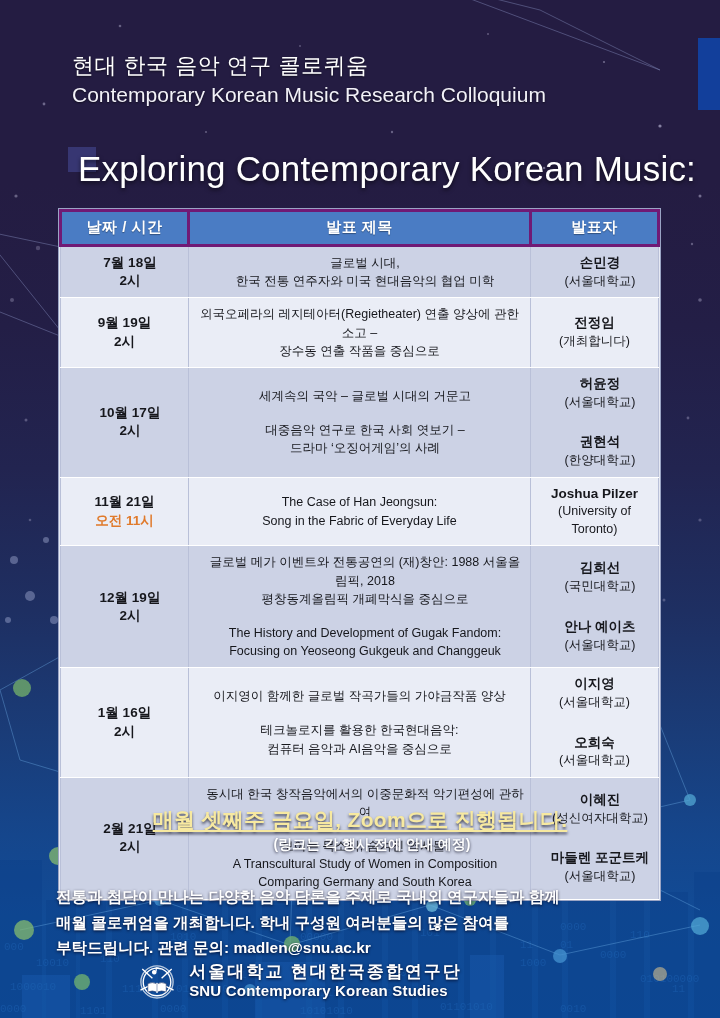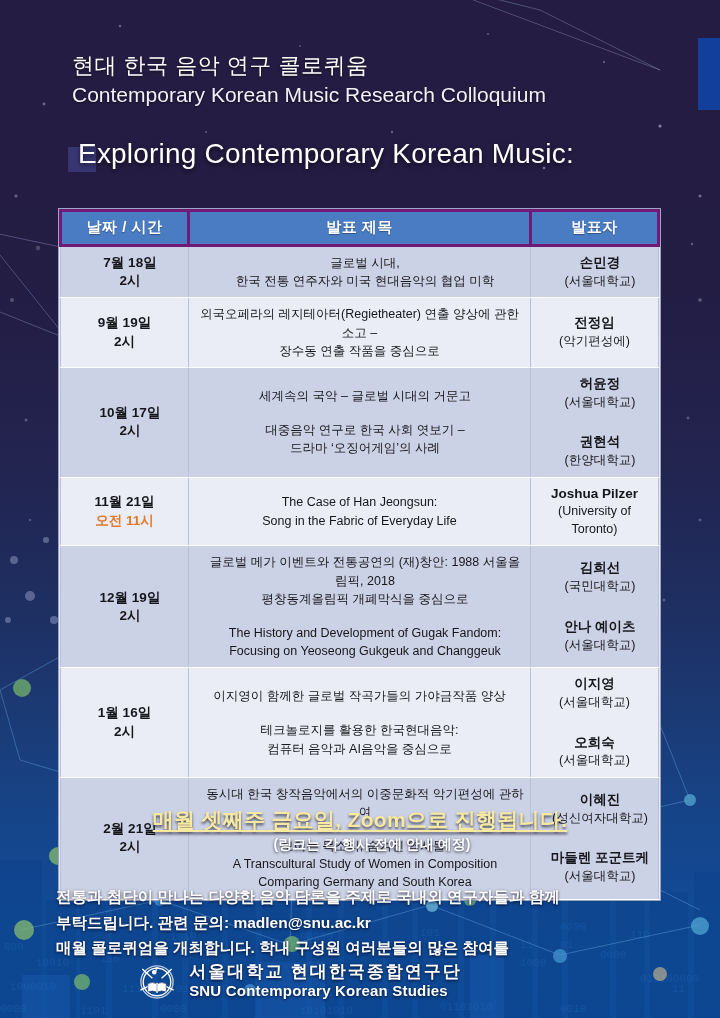--- a/index.html
+++ b/index.html
@@ -51,22 +51,22 @@
   .head .kr{
     font-size:22px;font-weight:normal;color:#ffffff;
     letter-spacing:.5px;line-height:1.3;
     text-shadow:0 1px 2px rgba(0,0,0,.55);
   }
   .head .en{
     font-size:21px;color:#f2f1f8;line-height:1.35;
     text-shadow:0 1px 2px rgba(0,0,0,.55);
   }
   .maintitle{
-    position:absolute;left:78px;top:138px;
-    font-size:28px;color:#ffffff;
+    position:absolute;left:78px;top:149px;
+    font-size:35px;color:#ffffff;
     letter-spacing:.2px;
     text-shadow:0 2px 4px rgba(0,0,0,.6);
   }
 
   
   #sched{
     position:absolute;left:59px;top:209px;
     width:601px;
     border-collapse:collapse;
     background:#e6e9f3;
@@ -335,21 +335,21 @@
           </td>
           <td class="c-title">
             <span style="display: block;">
               <span class="t-line">외국오페라의 레지테아터(Regietheater) 연출 양상에 관한 소고 –</span>
               <span class="t-line">장수동 연출 작품을 중심으로</span>
             </span>
           </td>
           <td class="c-speaker">
             <span class="spk-group">
               <span class="spk-name">전정임</span>
-              <span class="spk-aff">(악기편성에)</span>
+              <span class="spk-aff">(개최합니다)</span>
             </span>
           </td>
         </tr>
         <tr class="dark">
           <td class="c-date">
             <span style="display: block;">10월 17일</span>
             <span style="display: block;">2시</span>
           </td>
           <td class="c-title">
             <span style="display: block;">
@@ -475,22 +475,22 @@
           </td>
         </tr>
       </tbody>
   </table>
 
   <div class="zoomline">매월 셋째주 금요일, Zoom으로 진행됩니다.</div>
   <div class="zoomsub">(링크는 각 행사 전에 안내 예정)</div>
 
   <div class="blurb">
     <div>전통과 첨단이 만나는 다양한 음악 담론을 주제로 국내외 연구자들과 함께</div>
+    <div>매월 콜로퀴엄을 개최합니다. 학내 구성원 여러분들의 많은 참여를</div>
     <div><span>부탁드립니다. 관련 문의: </span><span class="mail">madlen@snu.ac.kr</span></div>
-    <div>매월 콜로퀴엄을 개최합니다. 학내 구성원 여러분들의 많은 참여를</div>
   </div>
 
   <div class="footer">
     <svg class="emblem" viewBox="0 0 100 100">
       <g stroke="#ffffff" stroke-width="3" fill="none">
         <circle cx="50" cy="52" r="30"></circle>
         <circle cx="50" cy="52" r="35" opacity=".7"></circle>
         <path d="M18 24 L40 44 M82 24 L60 44 M14 70 L34 60 M86 70 L66 60"></path>
       </g>
       <g fill="#ffffff">

